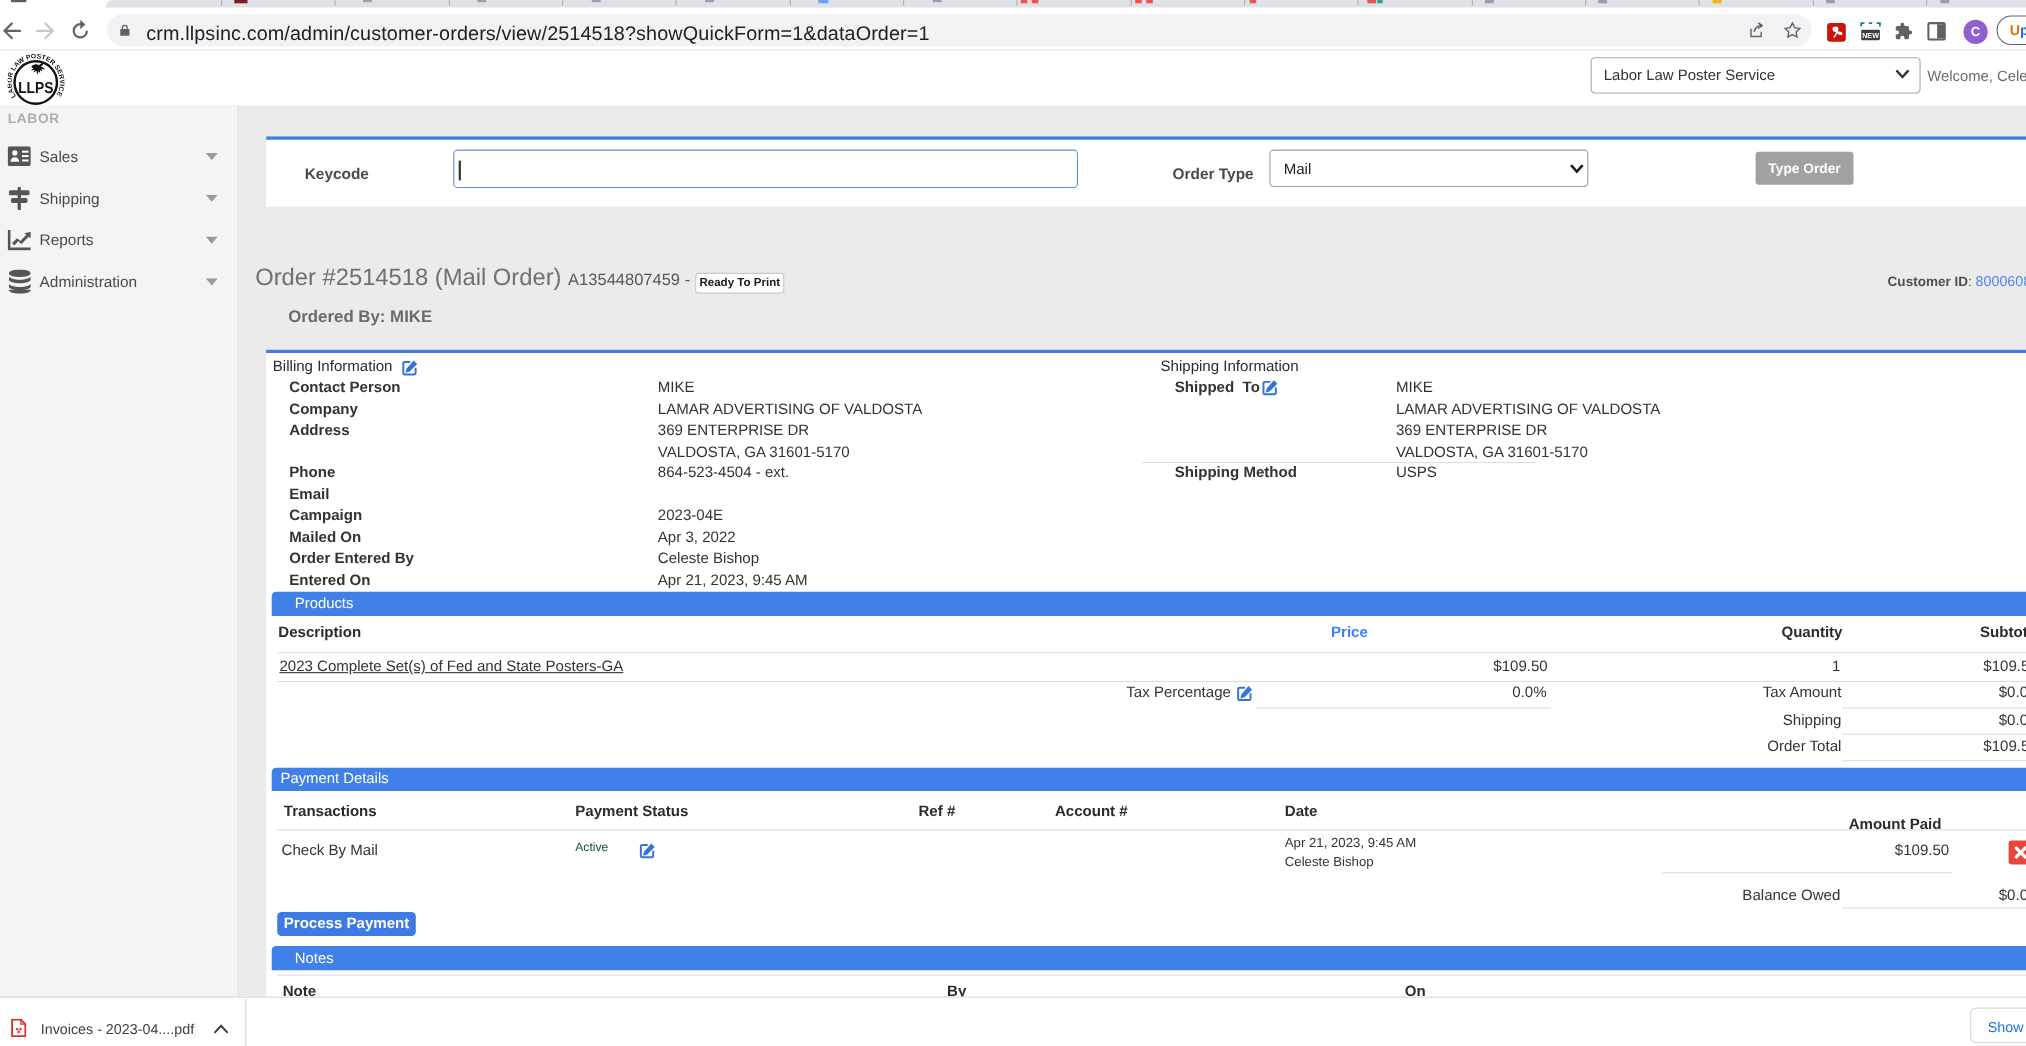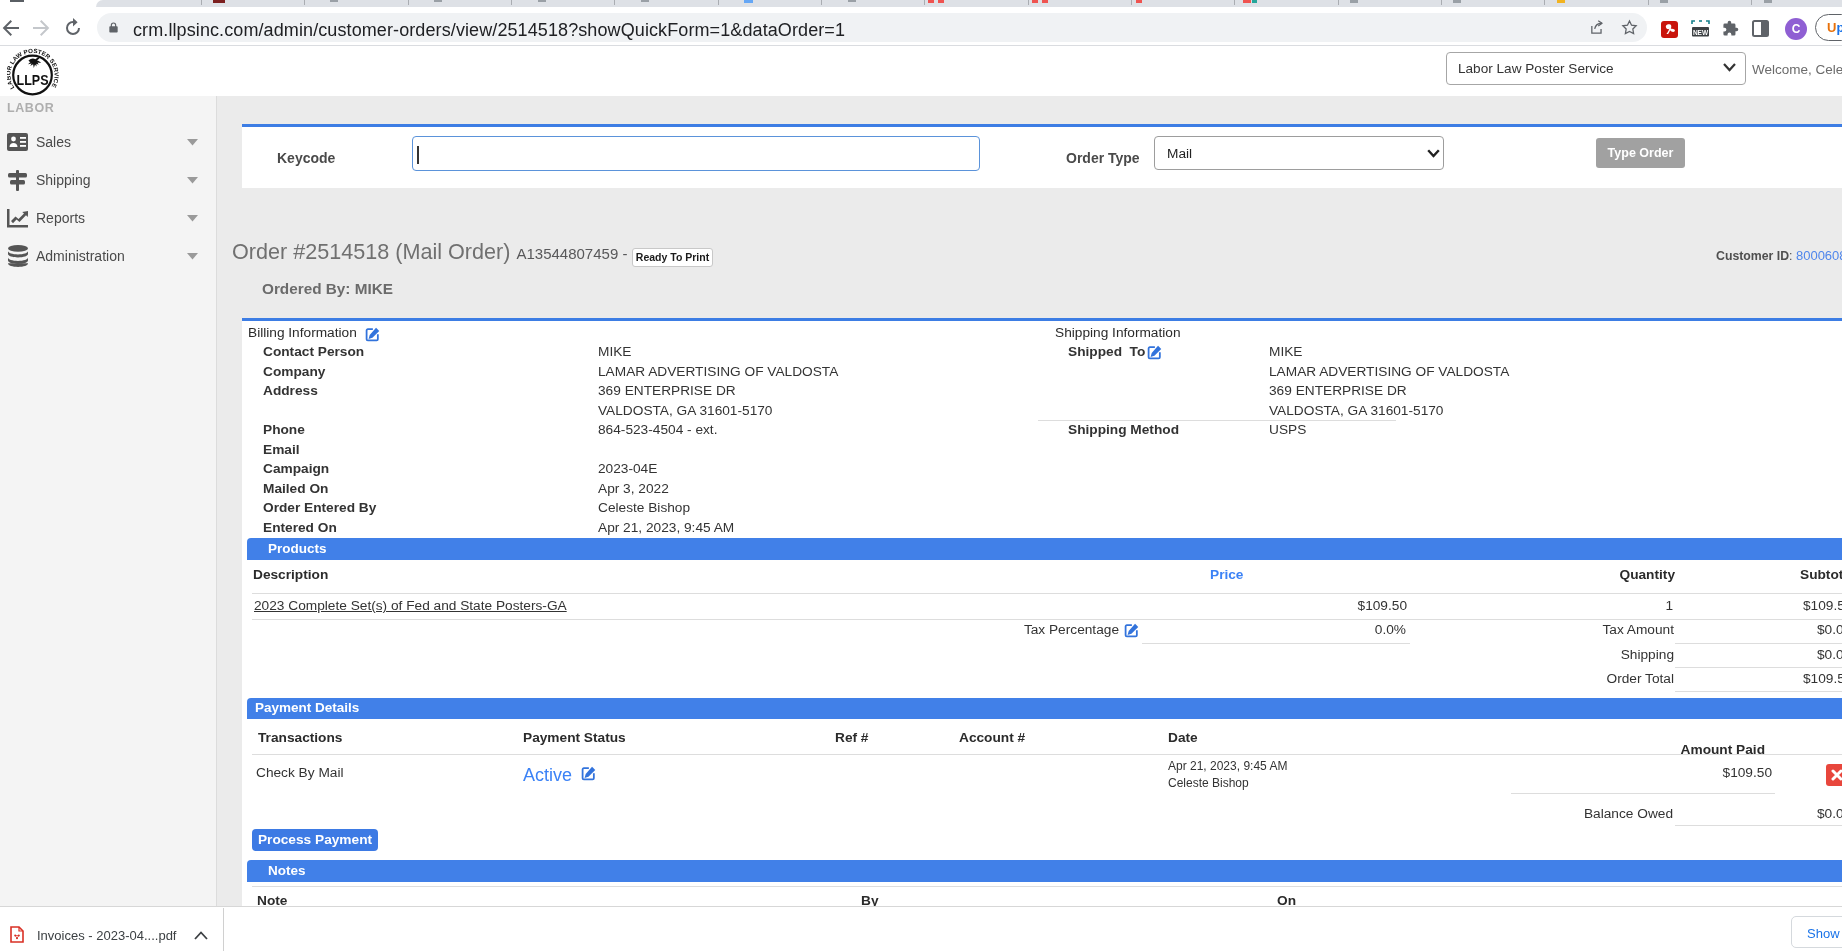--- a/index.html
+++ b/index.html
@@ -1,21 +1,21 @@
 <!DOCTYPE html>
 <html><head>
 <meta charset="utf-8">
 <style>
   * { margin:0; padding:0; box-sizing:border-box; }
   html,body { width:1842px; height:951px; }
   body { font-family:"Liberation Sans", sans-serif; background:#fff; }
   #page { position:relative; width:1842px; height:951px; overflow:hidden; background:#fff; }
   .abs { position:absolute; }
   .b { font-weight:bold; }
-  .bluebar { background:#4180e8; color:#fff;font-weight:bold; }
+  .bluebar { background:#4180e8; color:#fff; }
   .hl { background:#dddddd; height:1px; }
 </style>
 </head>
 <body>
 <div id="page">
 
   <div class="abs" id="tabstrip" style="left:0;top:0;width:1842px;height:7px;background:#fff;"></div>
   <div class="abs" style="left:96px;top:0;width:1746px;height:7px;background:#dee1e6;border-top-left-radius:9px;"></div>
   <div class="abs" style="left:10px;top:0;width:14px;height:2px;background:#5a5f64;"></div>
 
@@ -274,21 +274,21 @@
       <span style="position:absolute;left:8px;top:2px;">Payment Details</span>
     </div>
   <div class="abs b" style="left:258px;top:730px;font-size:13.7px;color:#2b2b2b;">Transactions</div>
   <div class="abs b" style="left:523px;top:730px;font-size:13.7px;color:#2b2b2b;">Payment Status</div>
   <div class="abs b" style="left:835px;top:730px;font-size:13.7px;color:#2b2b2b;">Ref #</div>
   <div class="abs b" style="left:959px;top:730px;font-size:13.7px;color:#2b2b2b;">Account #</div>
   <div class="abs b" style="left:1168px;top:730px;font-size:13.7px;color:#2b2b2b;">Date</div>
   <div class="abs b" style="left:1565px;top:730px;width:200px;text-align:right;font-size:13.7px;color:#2b2b2b;margin-top:12px;">Amount Paid</div>
   <div class="abs hl" style="left:252px;top:754px;width:1590px;"></div>
   <div class="abs" style="left:256px;top:765px;font-size:13.7px;color:#333;">Check By Mail</div>
-  <div class="abs" style="left:523px;top:765px;font-size:18px;color:#3b82f6;">Active</div>
+  <div class="abs" style="left:523px;top:765px;font-size:11px;color:#14532d;">Active</div>
   <svg class="abs" style="left:581px;top:766px;" width="15" height="15" viewBox="0 0 16 16">
       <path d="M11.8 .8 l3.4 3.4 -7.3 7.3 -4.1 1.2 1.2 -4.1 Z" fill="#3273dc"></path>
       <path d="M13.7 7.8 V13 a1.3 1.3 0 0 1 -1.3 1.3 H3 A1.3 1.3 0 0 1 1.7 13 V3.6 A1.3 1.3 0 0 1 3 2.3 h5.4" fill="none" stroke="#3273dc" stroke-width="1.9"></path>
     </svg>
   <div class="abs" style="left:1168px;top:759px;font-size:12px;color:#333;">Apr 21, 2023, 9:45 AM</div>
   <div class="abs" style="left:1168px;top:776px;font-size:12px;color:#333;">Celeste Bishop</div>
   <div class="abs" style="left:1572px;top:765px;width:200px;text-align:right;font-size:13.7px;color:#333;">$109.50</div>
   <div class="abs" style="left:1826px;top:764px;width:22px;height:22px;background:#e8463c;border-radius:3px;">
       <svg style="position:absolute;left:5px;top:5px;" width="12" height="12" viewBox="0 0 12 12">
         <path d="M2 2 L10 10 M10 2 L2 10" stroke="#fff" stroke-width="3" stroke-linecap="round"></path>

